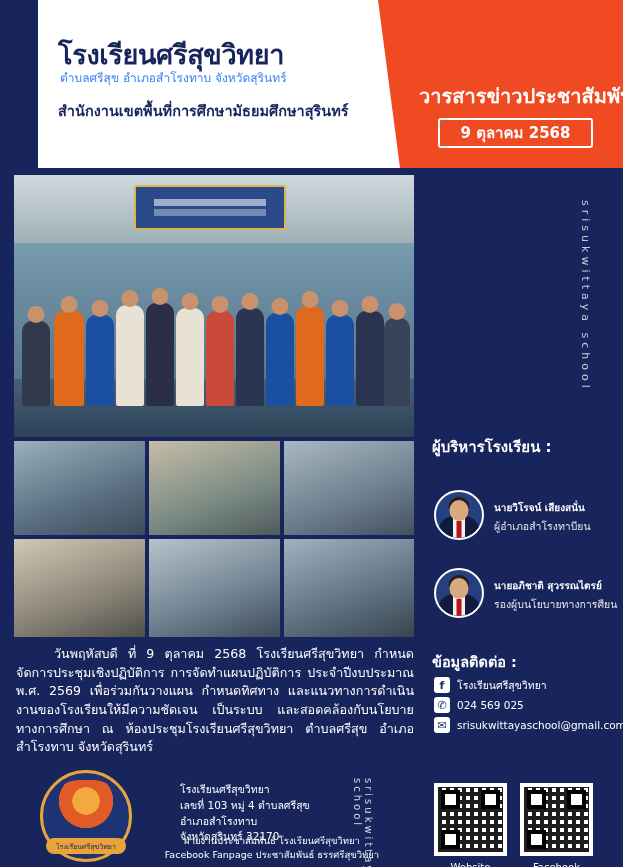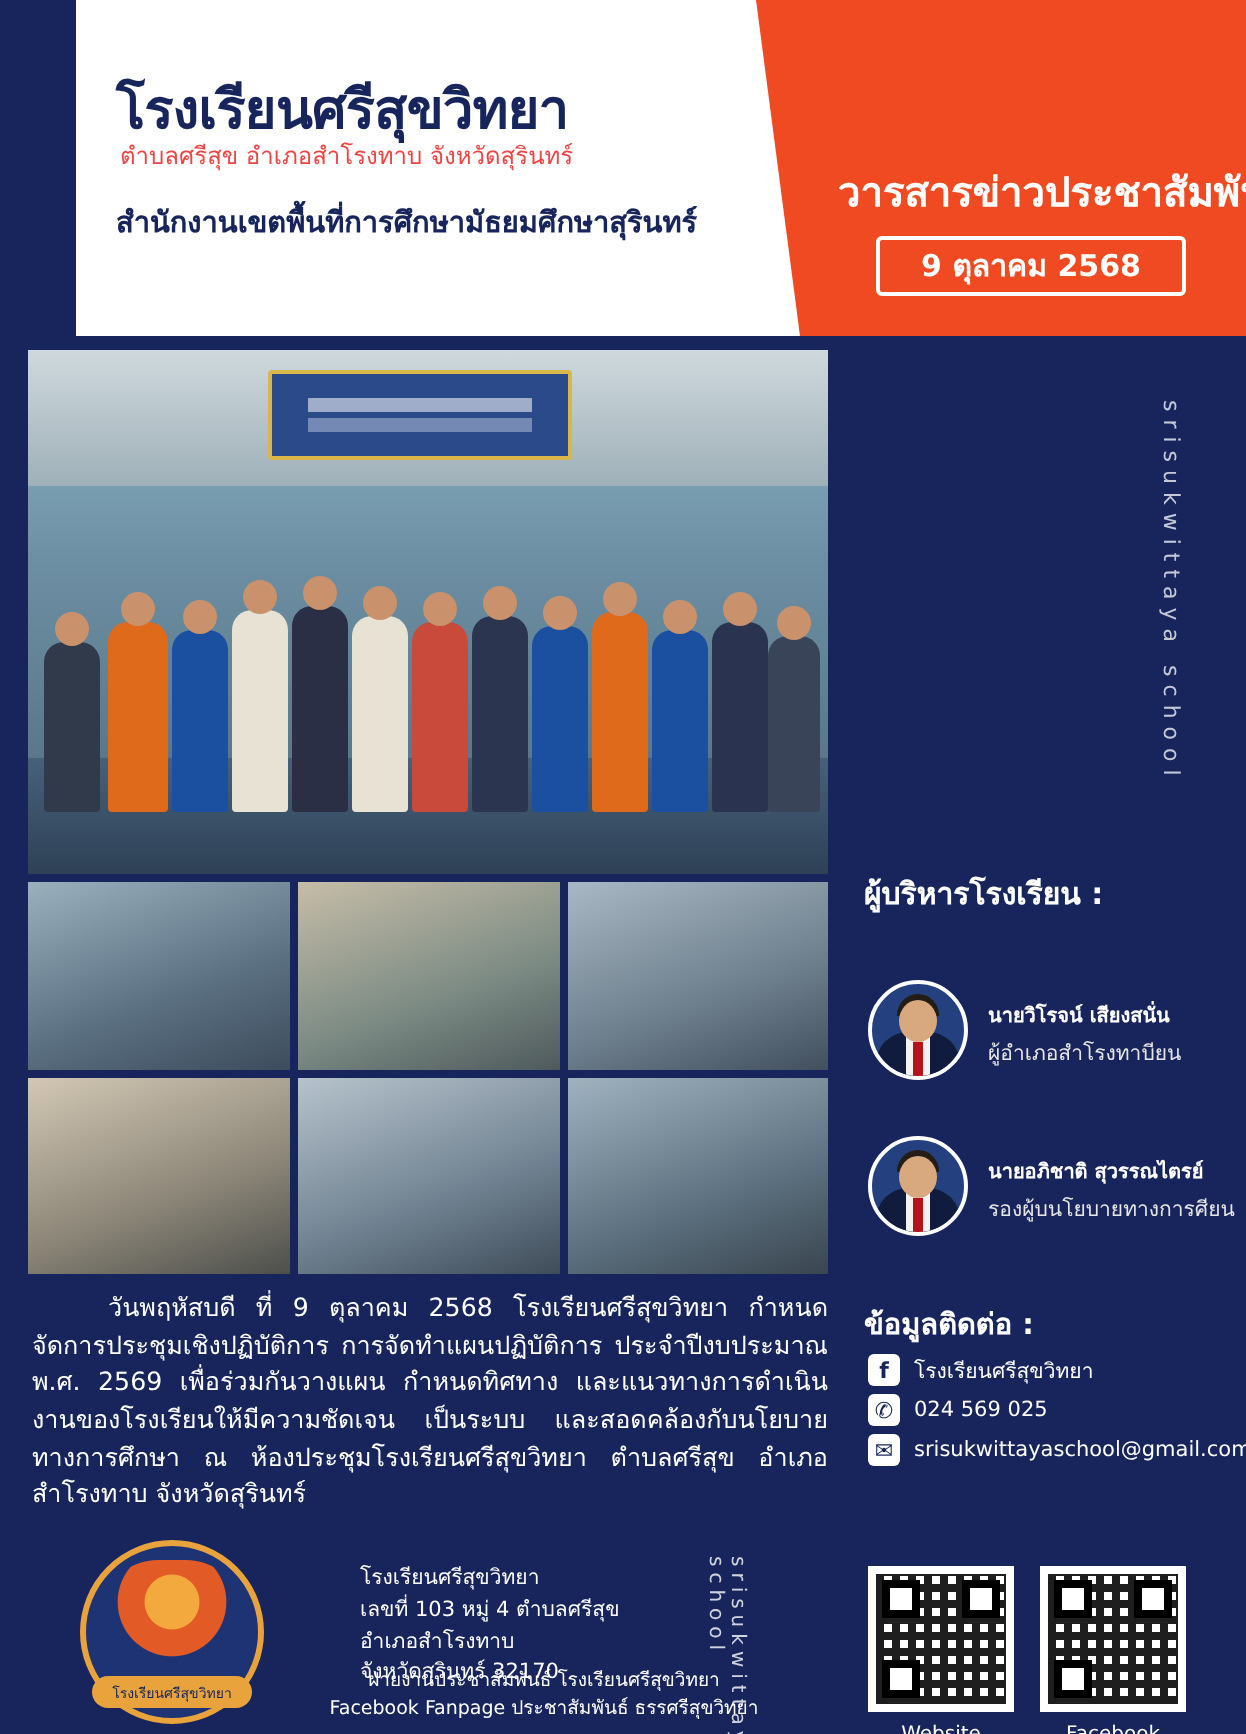--- a/index.html
+++ b/index.html
@@ -52,21 +52,21 @@
     font-size: 27px;
     font-weight: bold;
     color: #17255c;
     letter-spacing: -0.3px;
     white-space: nowrap;
   }
   .school-sub1 {
     position: absolute;
     left: 60px; top: 68px;
     font-size: 12px;
-    color: #ef4444;
+    color: #3b82f6;
     white-space: nowrap;
   }
   .school-sub2 {
     position: absolute;
     left: 58px; top: 87px;
     font-size: 14.5px;
     font-weight: bold;
     color: #17255c;
     white-space: nowrap;
     margin-top: 12px;

